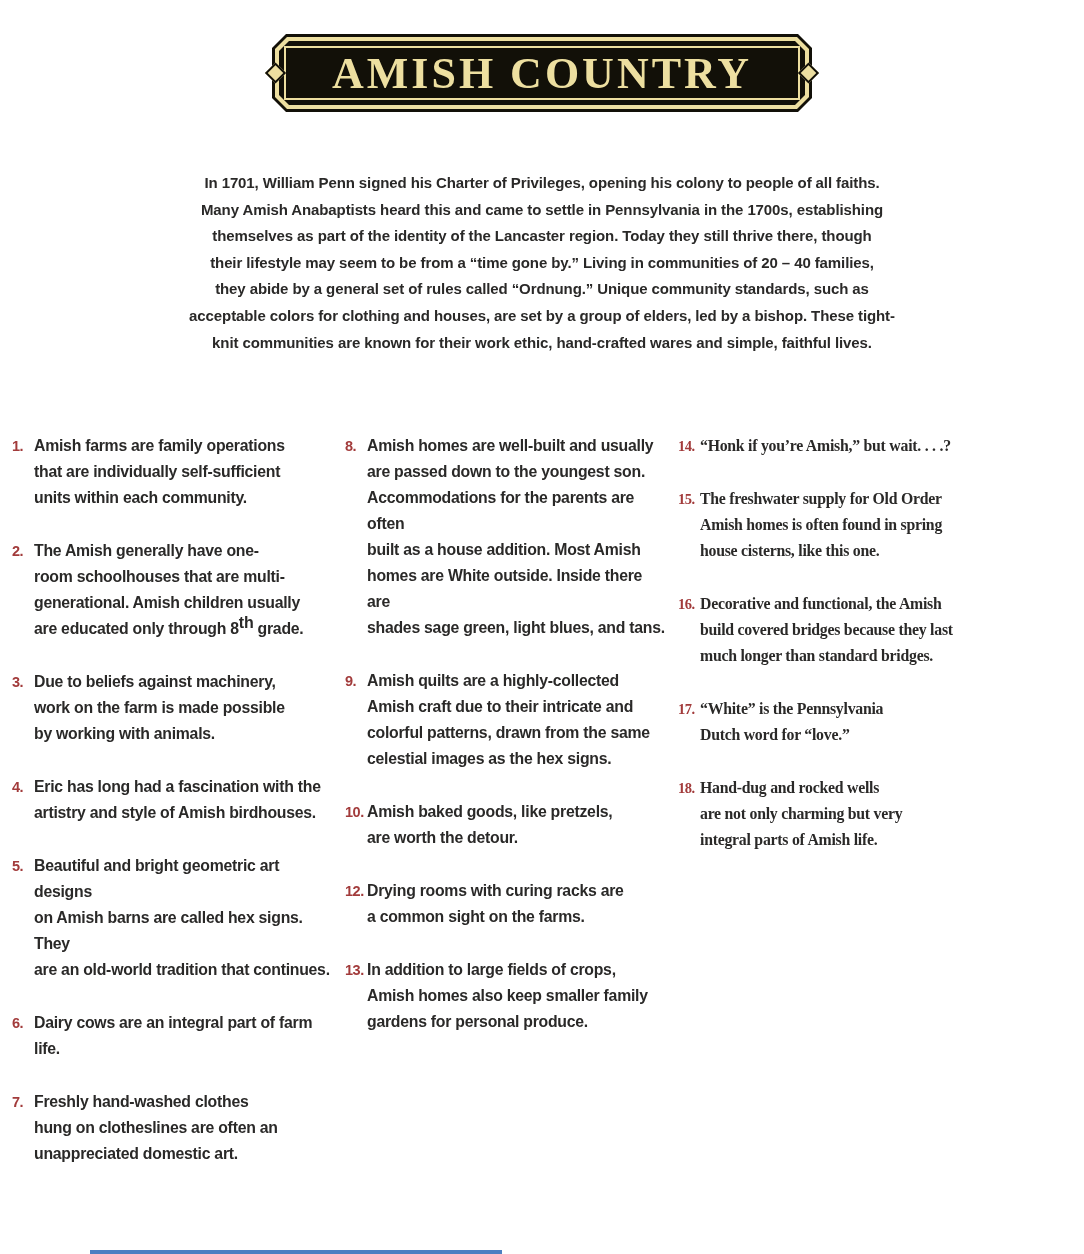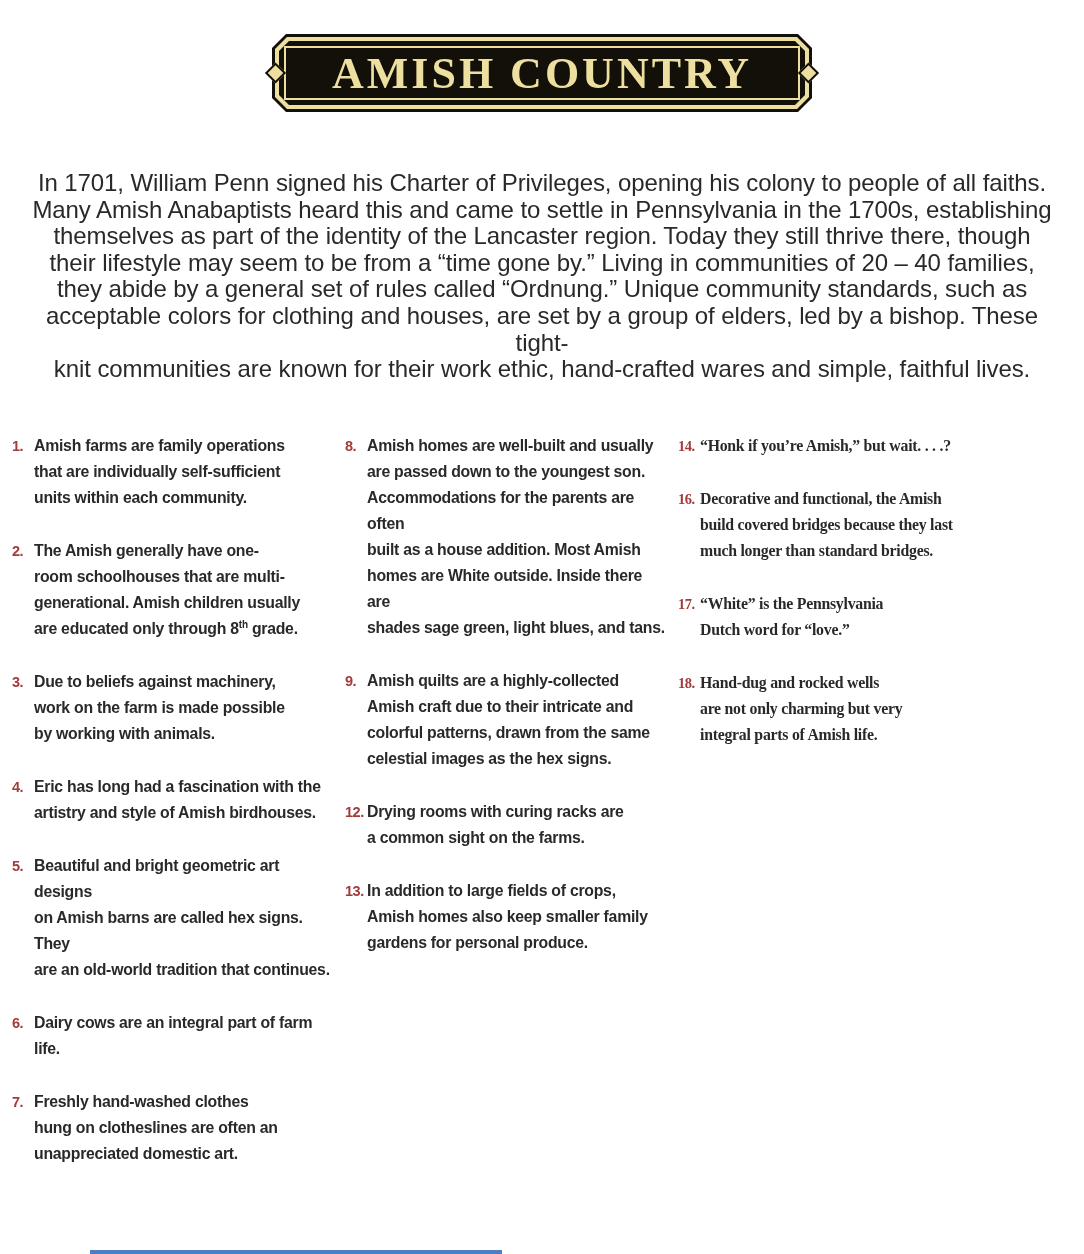--- a/index.html
+++ b/index.html
@@ -64,22 +64,22 @@
   .diamond-left  { left: -4px;  transform: translateY(-50%) rotate(45deg); }
   .diamond-right { right: -4px; transform: translateY(-50%) rotate(45deg); }
 
   
   .intro {
     position: absolute;
     top: 170px; left: 50%;
     transform: translateX(-50%);
     width: 1030px;
     text-align: center;
-    font-size: 24px;
-    font-weight: normal;
+    font-size: 15px;
+    font-weight: bold;
     letter-spacing: -0.1px;
     line-height: 26.6px;
     white-space: pre-line;
     color: var(--text-dark, #2a2928);
   }
 
   
   .facts { position: absolute; top: 433px; left: 0; right: 0; }
   .fact-col { position: absolute; top: 0; }
   .fact-col-1 { left: 12px;  width: 324px; }
@@ -98,21 +98,21 @@
     flex: 0 0 22px;
     color: var(--number-red, #a23b3b);
     font-size: 14.5px;
     letter-spacing: -0.5px;
   }
   .fact-text {
     flex: 1 1 auto;
     white-space: pre-line;
     color: var(--text-dark, #2a2928);
   }
-  .fact-text sup { font-size: 10px; line-height: 0; }
+  .fact-text sup { font-size: 16px; line-height: 0; }
 
   
   .footer-bar {
     position: absolute;
     left: 90px; top: 1250px;
     width: 412px; height: 4px;
     background: var(--footer-bar-blue, #4c7fc2);
   }
 </style>
 </head>
@@ -192,37 +192,48 @@
 shades sage green, light blues, and tans.</div>
       </div>
       <div class="fact-item">
         <span class="fact-number">9.</span>
         <div class="fact-text">Amish quilts are a highly-collected
 Amish craft due to their intricate and
 colorful patterns, drawn from the same
 celestial images as the hex signs.</div>
       </div>
       <div class="fact-item">
+        <span class="fact-number">10.</span>
+        <div class="fact-text">Amish baked goods, like pretzels,
+are worth the detour.</div>
+      </div>
+      <div class="fact-item">
         <span class="fact-number">12.</span>
         <div class="fact-text">Drying rooms with curing racks are
 a common sight on the farms.</div>
       </div>
       <div class="fact-item">
         <span class="fact-number">13.</span>
         <div class="fact-text">In addition to large fields of crops,
 Amish homes also keep smaller family
 gardens for personal produce.</div>
       </div>
     </div>
   <div class="fact-col fact-col-3">
       <div class="fact-item">
         <span class="fact-number">14.</span>
         <div class="fact-text">“Honk if you’re Amish,” but wait. . . .?</div>
       </div>
       <div class="fact-item">
+        <span class="fact-number">15.</span>
+        <div class="fact-text">The freshwater supply for Old Order
+Amish homes is often found in spring
+house cisterns, like this one.</div>
+      </div>
+      <div class="fact-item">
         <span class="fact-number">16.</span>
         <div class="fact-text">Decorative and functional, the Amish
 build covered bridges because they last
 much longer than standard bridges.</div>
       </div>
       <div class="fact-item">
         <span class="fact-number">17.</span>
         <div class="fact-text">“White” is the Pennsylvania
 Dutch word for “love.”</div>
       </div>

